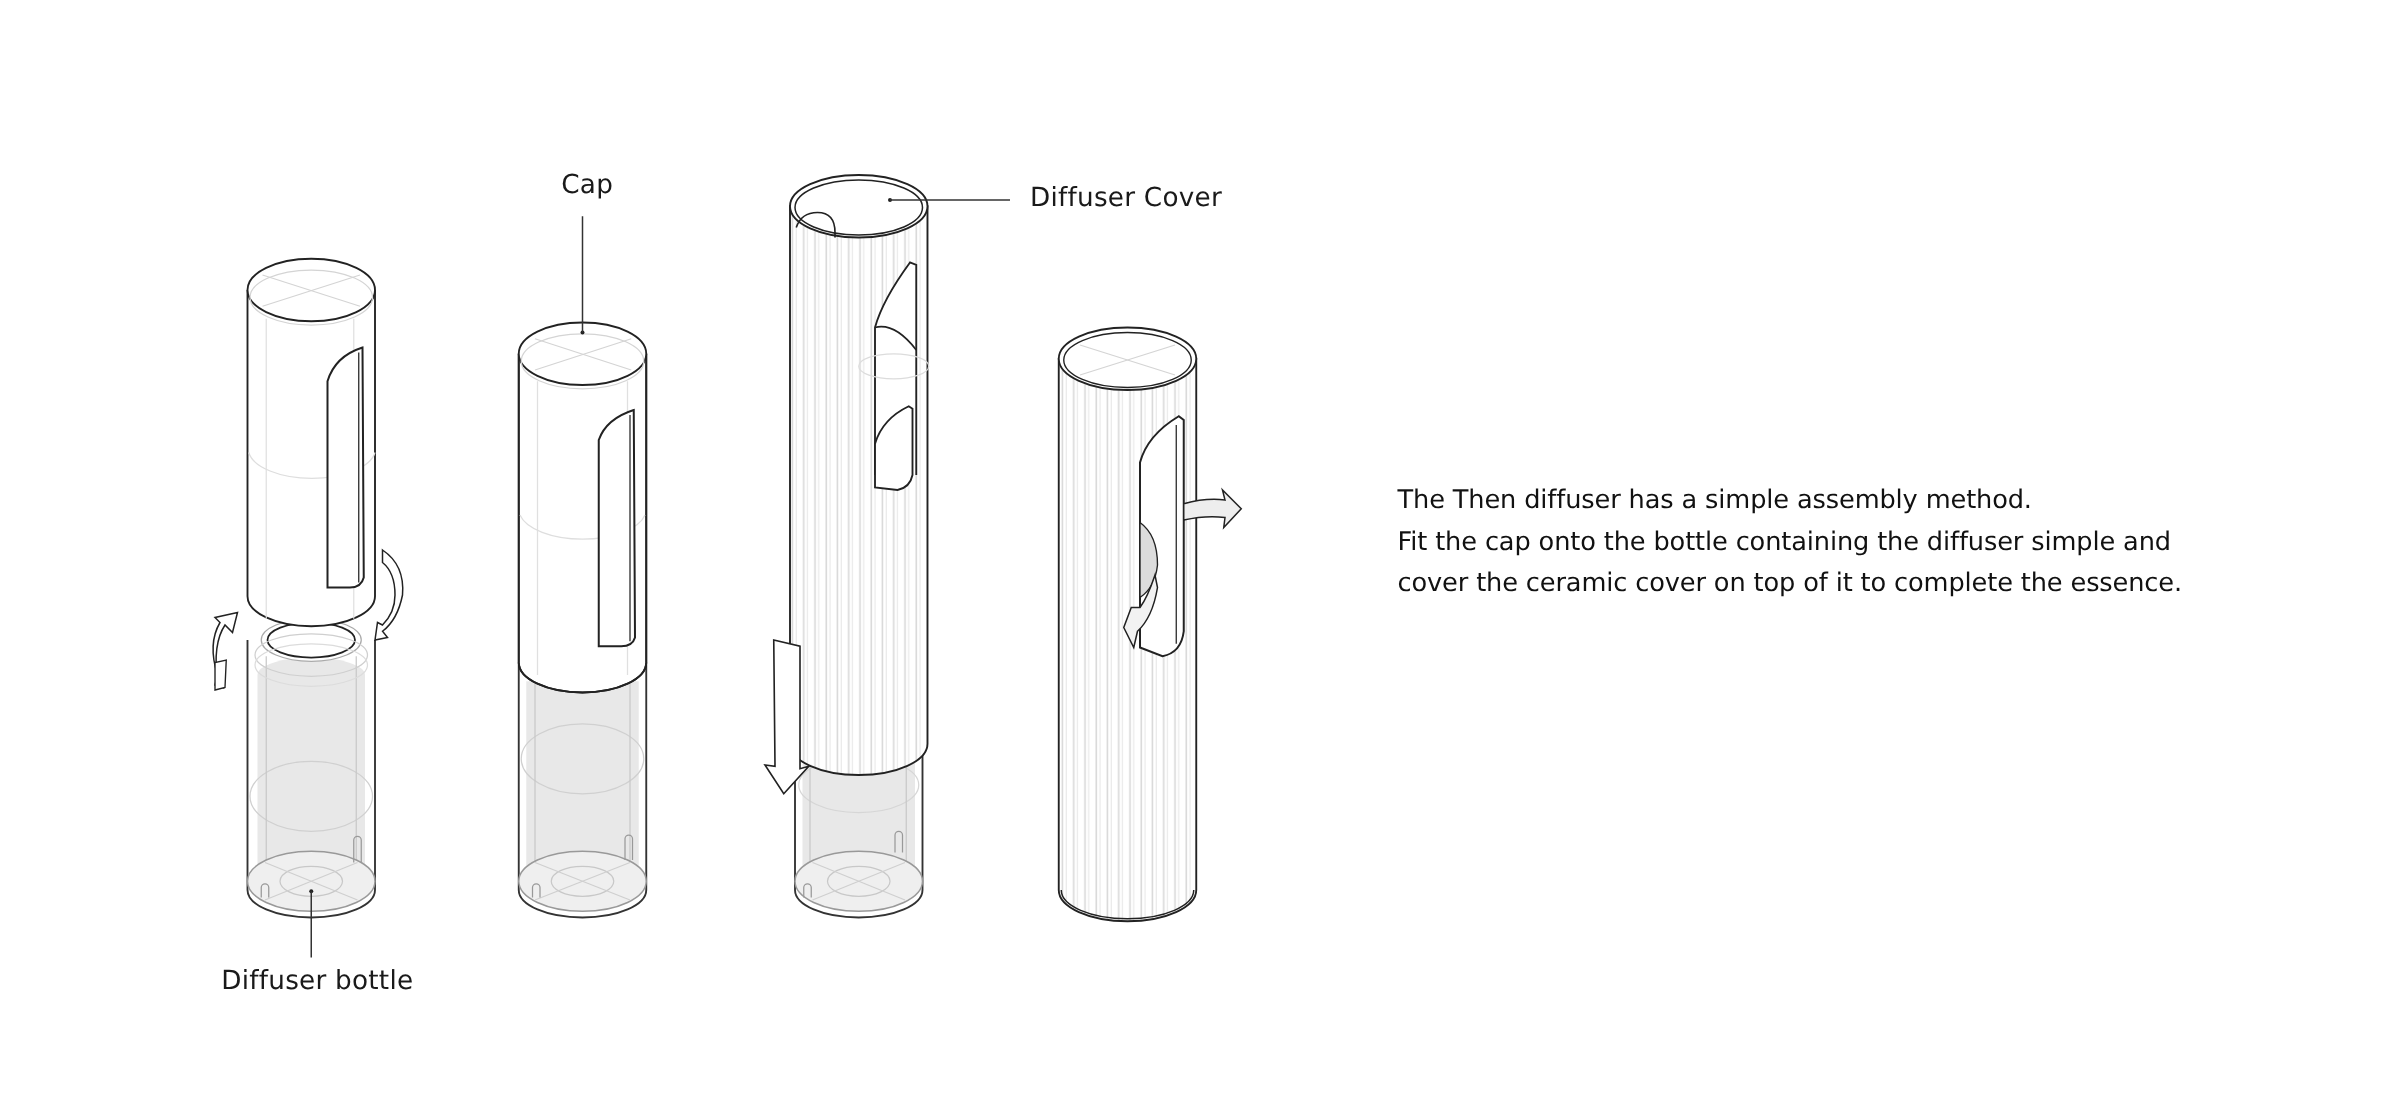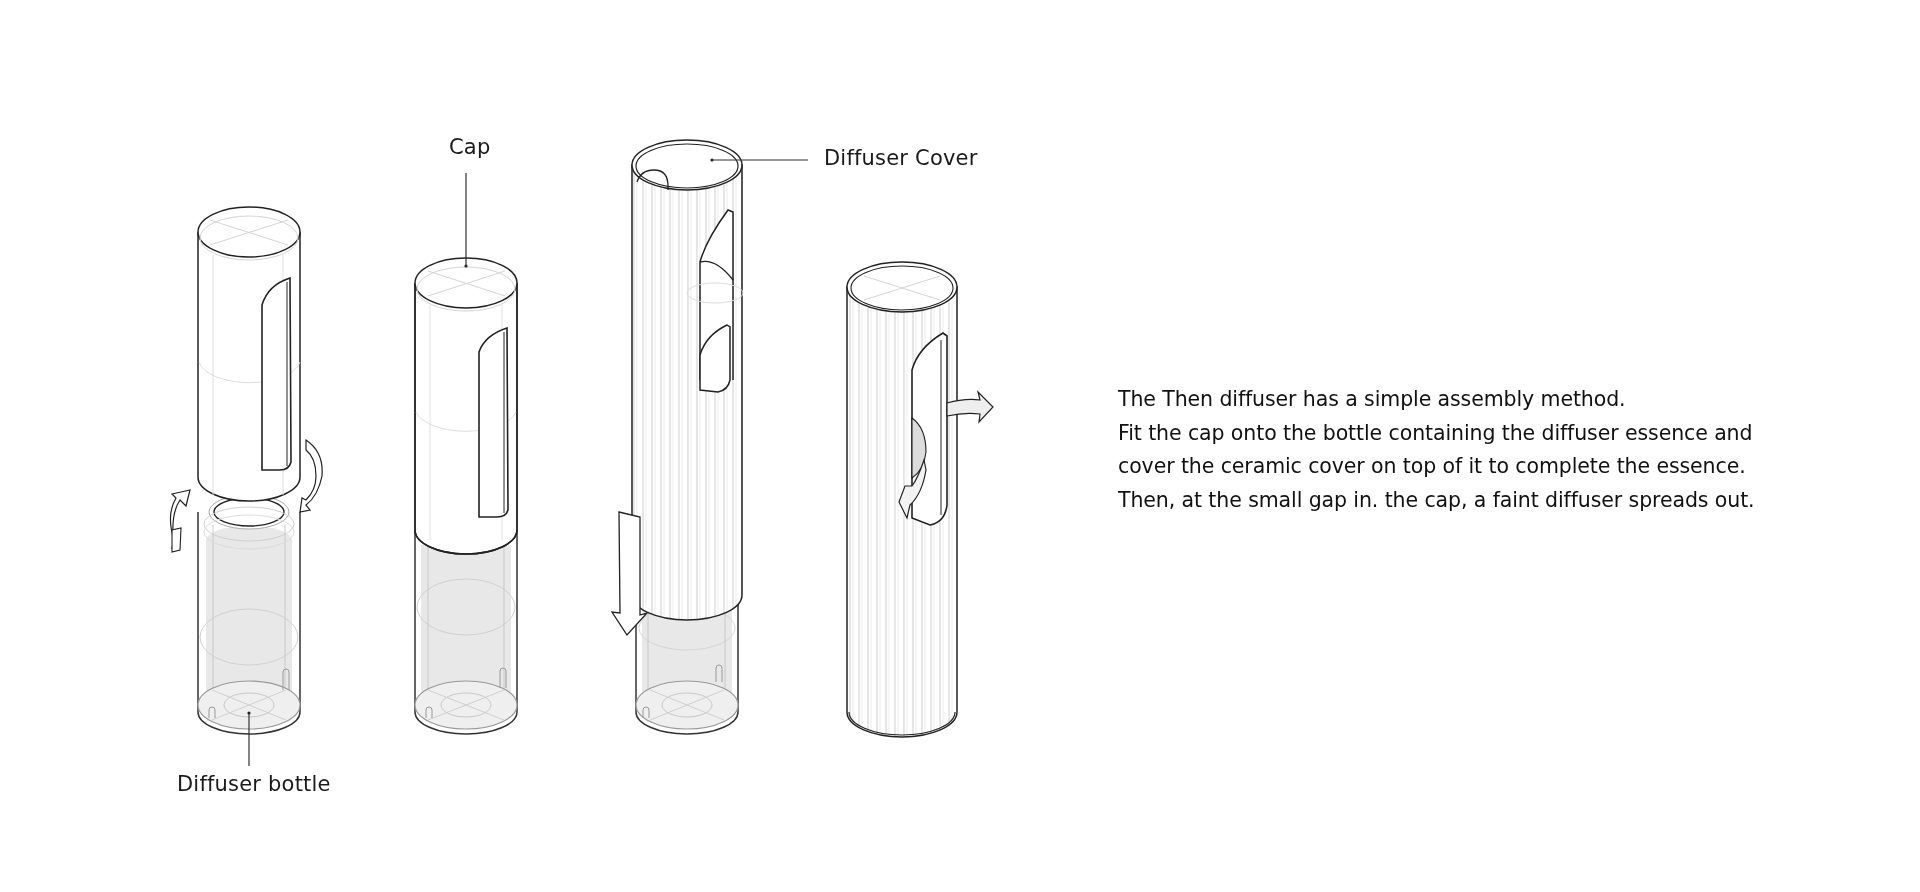--- a/index.html
+++ b/index.html
@@ -136,16 +136,15 @@
     <path d="M947 403 Q965 398 980 400 L978 392 L993 407 L979 422 L980 414 Q965 412 947 416 Z" fill="#eeeeee" stroke="#222" stroke-width="1.2"></path>
   </g>
 </svg>
 
 <div class="label" style="left:177px; top:772px;">Diffuser bottle</div>
 <div class="label" style="left:449px; top:135px;">Cap</div>
 <div class="label" style="left:824px; top:146px;">Diffuser Cover</div>
 
 <div class="desc">
   <div>The Then diffuser has a simple assembly method.</div>
-  <div>Fit the cap onto the bottle containing the diffuser essence and</div>
+  <div>Fit the cap onto the bottle containing the diffuser simple and</div>
   <div>cover the ceramic cover on top of it to complete the essence.</div>
-  <div>Then, at the small gap in. the cap, a faint diffuser spreads out.</div>
 </div>
 
 </body></html>

